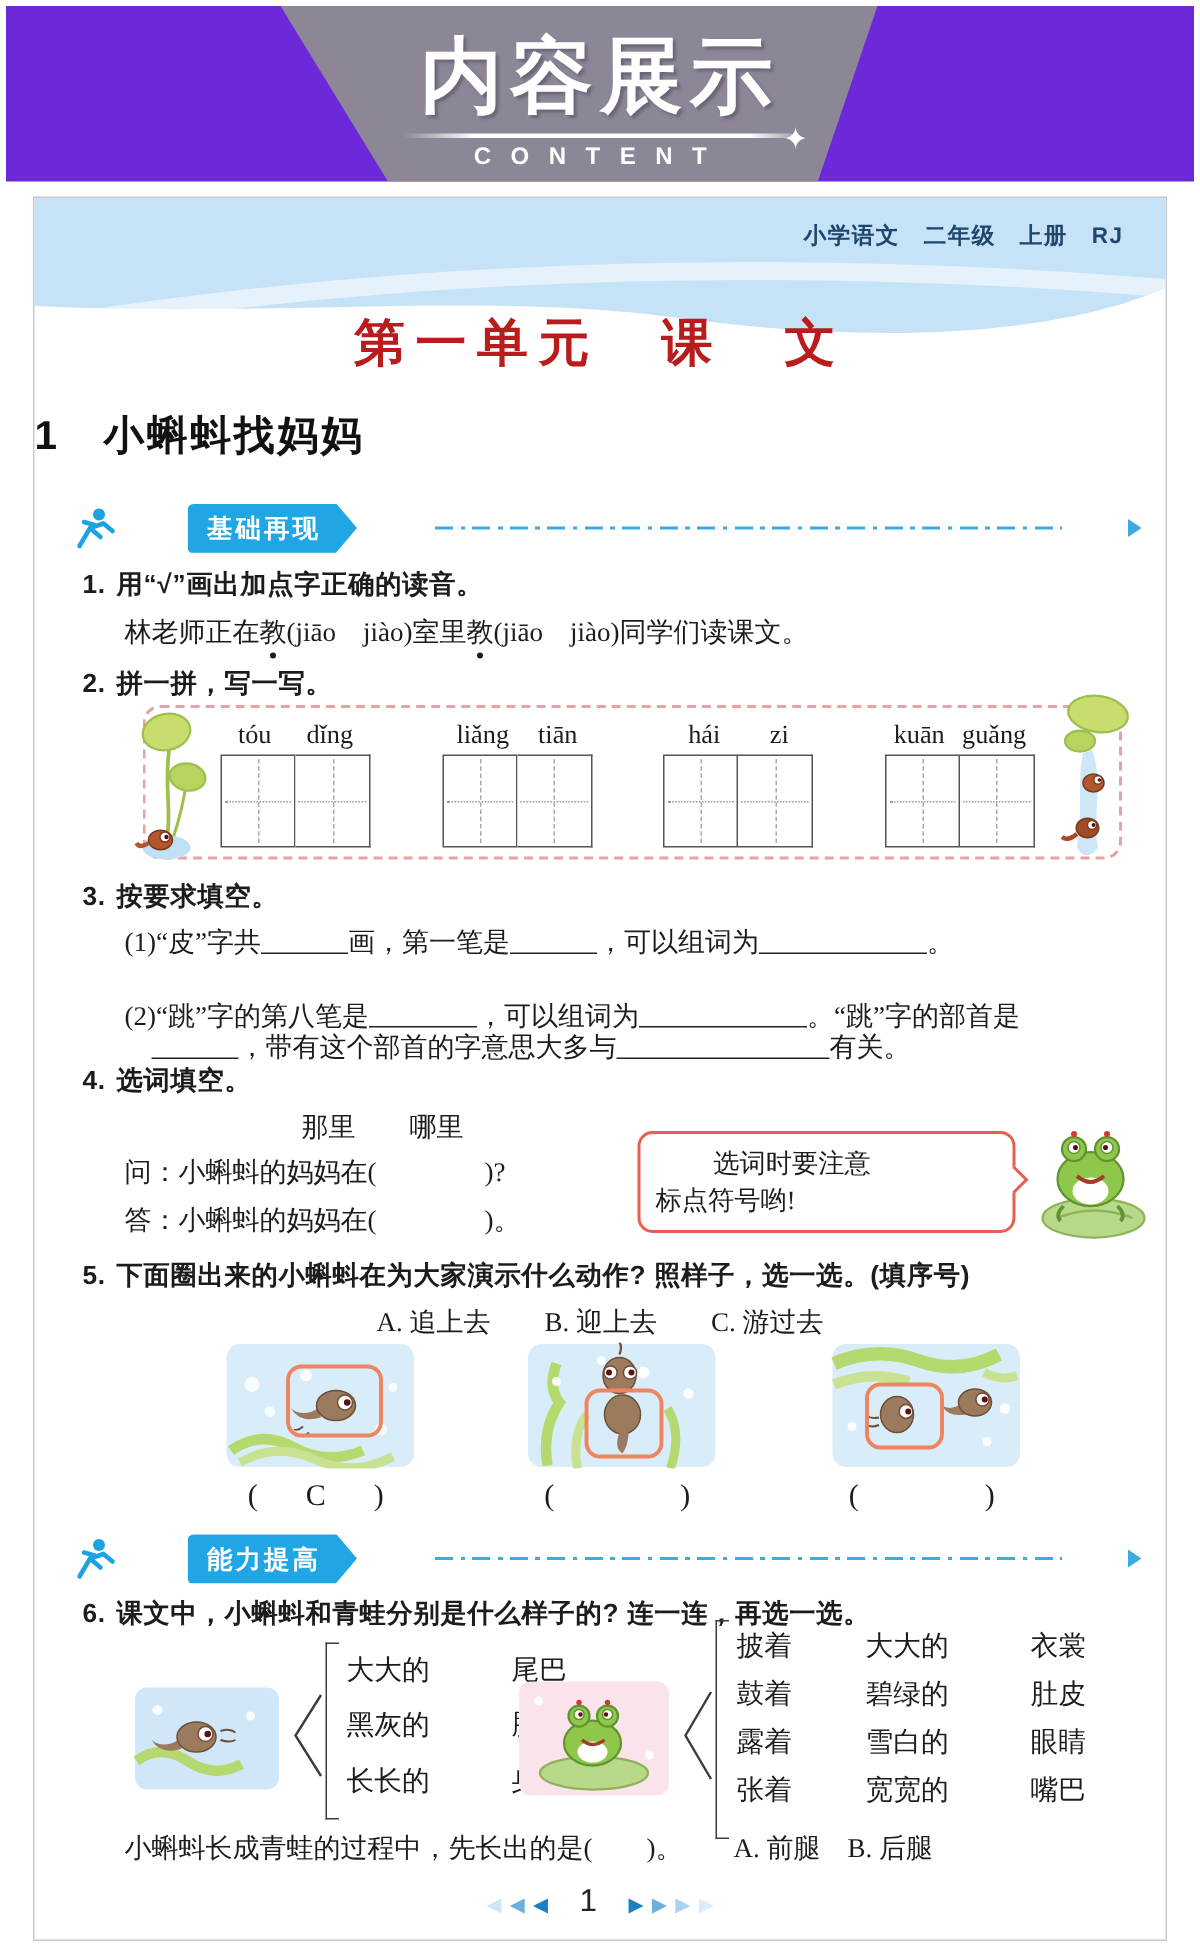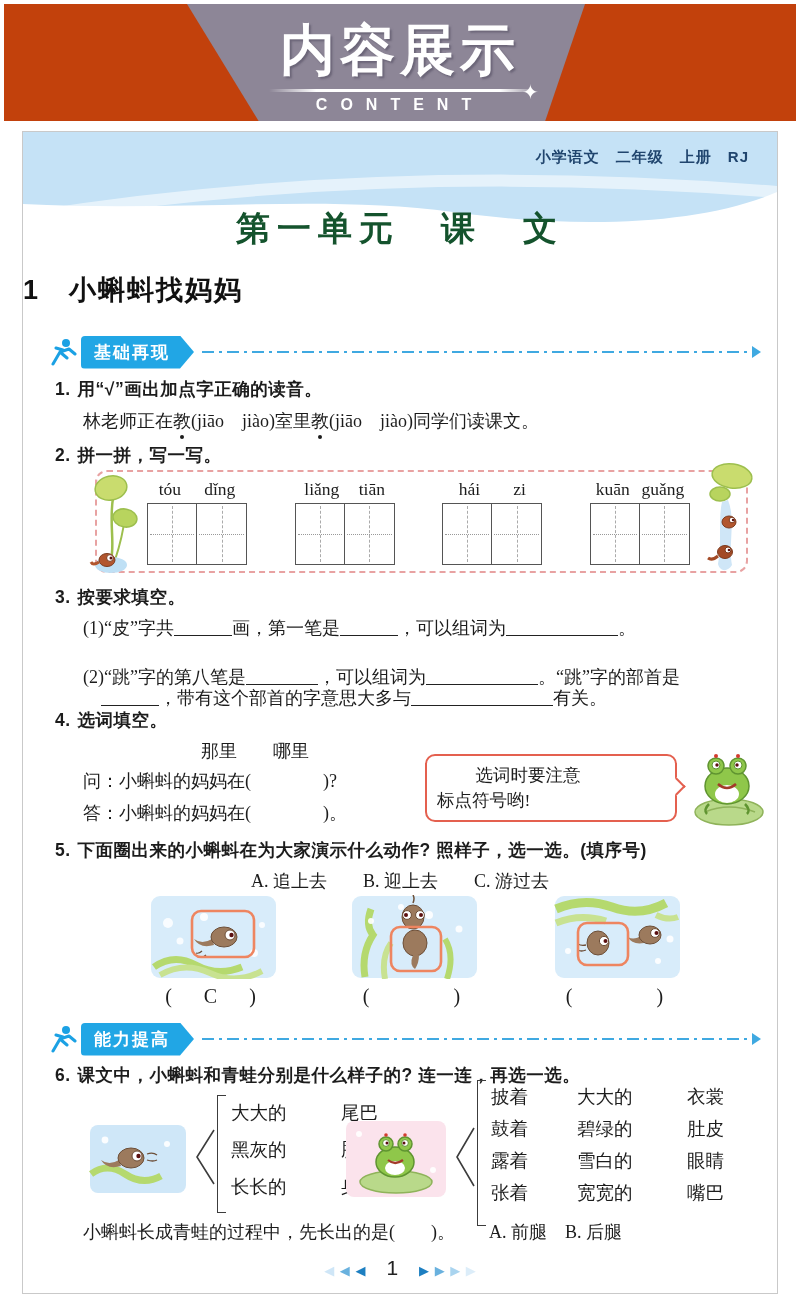--- a/index.html
+++ b/index.html
@@ -2,43 +2,43 @@
 <html><head>
 <meta charset="utf-8">
 <style>
   * { margin:0; padding:0; box-sizing:border-box; }
   html,body { width:800px; }
   body {
     width:800px; height:1302px; position:relative; overflow:hidden;
     background:#ffffff; font-family:"Liberation Sans", sans-serif; color:#1c1c1c;
   }
   
-  .banner { position:absolute; left:4px; top:4px; width:792px; height:117px; background:#c2410c; }
+  .banner { position:absolute; left:4px; top:4px; width:792px; height:117px; background:#6d28d9; }
   .ribbon { position:absolute; left:183px; top:0; width:398px; height:117px; background:#8d8697;
             clip-path:polygon(0 0,100% 0,90% 100%,18% 100%); }
   .banner-title { position:absolute; left:0; top:10px; width:100%; text-align:center;
             font-size:55px; font-weight:bold; color:#ffffff; letter-spacing:5px;
             text-shadow:2px 2px 2px rgba(80,75,95,.55); }
   .banner-line { position:absolute; left:265px; top:85px; width:262px; height:3px;
             background:linear-gradient(90deg, rgba(255,255,255,0), #ffffff 18%, #ffffff 88%, rgba(255,255,255,.2)); }
   .banner-spark { position:absolute; left:518px; top:76px; color:#ffffff; font-size:20px; }
   .banner-sub { position:absolute; left:0; top:92px; width:100%; text-align:center;
             font-size:16px; color:#ffffff; letter-spacing:13px; font-weight:bold; }
   
   .page { position:absolute; left:22px; top:131px; width:756px; height:1163px;
           background:#ffffff; border:1px solid #c9c9c9; }
   .wave { position:absolute; left:0; top:0; width:754px; height:100px; }
   .edition { position:absolute; top:16px; right:28px; font-size:15px; font-weight:bold;
              color:#20456e; letter-spacing:1px;text-align:center; }
   .unit-title { position:absolute; top:74px; left:0; width:100%; text-align:center;
-             font-size:34px; font-weight:bold; color:#14532d; letter-spacing:7px; }
+             font-size:34px; font-weight:bold; color:#b91c1c; letter-spacing:7px; }
   .lesson-title { position:absolute; top:140px; left:0; width:100%; text-align:left;
              font-size:27px; font-weight:bold; color:#111; letter-spacing:2px; }
   
-  .sec-head { position:absolute; left:24px; right:16px; height:32px; display:flex; align-items:center; }
+  .sec-head { position:absolute; left:24px; right:16px; height:32px; display:flex; align-items:center;gap:44px; }
   .sec-icon { flex:0 0 auto; margin-right:4px; }
   .sec-badge { flex:0 0 auto; background:#21a6e5; color:#fff; font-size:17px; font-weight:bold;
              letter-spacing:2px; padding:5px 24px 5px 13px; border-radius:4px 0 0 4px;
              clip-path:polygon(0 0,calc(100% - 14px) 0,100% 50%,calc(100% - 14px) 100%,0 100%); }
   .sec-line { flex:1 1 auto; height:2px; margin-left:8px;
              background:repeating-linear-gradient(90deg,#3fa9e1 0 12px,transparent 12px 17px,#3fa9e1 17px 20px,transparent 20px 25px); }
   .sec-arrow { flex:0 0 auto; width:0; height:0; border-top:6px solid transparent;
              border-bottom:6px solid transparent; border-left:9px solid #3fa9e1; }
   
   .q { position:absolute; left:32px; font-size:17.5px; font-weight:bold; letter-spacing:.5px; white-space:nowrap; }

